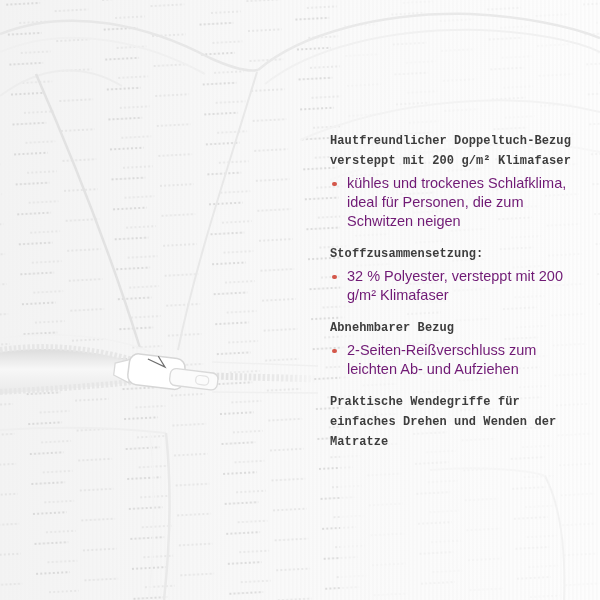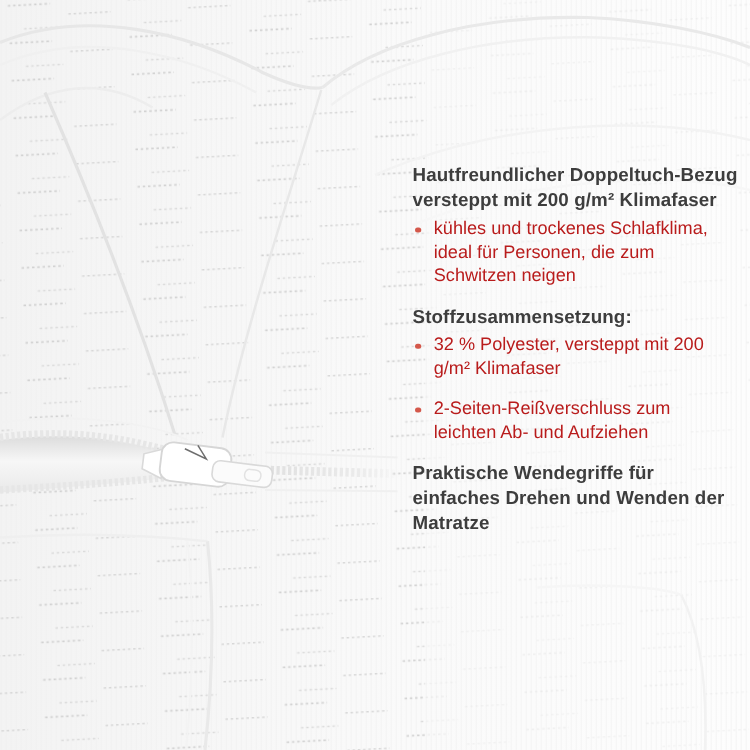--- a/index.html
+++ b/index.html
@@ -12,29 +12,30 @@
   .canvas { position: relative; width: 600px; height: 600px; }
   .photo { position: absolute; left: 0; top: 0; width: 600px; height: 600px; }
 
   .features {
     position: absolute; left: 330px; top: 131px; width: 260px;
     color: var(--text, #3d3d3d);
   }
   .feature { margin: 0 0 13px 0; }
   .feature h3 {
     margin: 0 0 3px 0;
-    font-size: 15px; line-height: 20px; font-weight: bold;
+    font-size: 12px; line-height: 20px; font-weight: bold;
     letter-spacing: 0.1px;
     color: var(--text, #3d3d3d);
+    font-family: Liberation Mono, monospace;
   }
   .feature ul { list-style: none; margin: 0; padding: 0; }
   .feature li {
     position: relative; padding-left: 17px;
     font-size: 14.5px; line-height: 19px;
-    color: #b91c1c;
+    color: #701a75;
   }
   .dot {
     position: absolute; left: 2px; top: 7.5px;
     width: 4.5px; height: 4.5px; border-radius: 50%;
     background: var(--accent, #d4584b);
   }
 </style>
 </head>
 <body>
 
@@ -130,20 +131,21 @@
       <h3>Stoffzusammensetzung:</h3>
       <ul>
         <li>
           <span class="dot"></span>
           <span>32 % Polyester, versteppt mit 200 g/m² Klimafaser</span>
         </li>
       </ul>
     </section>
 
     <section class="feature">
+      <h3>Abnehmbarer Bezug</h3>
       <ul>
         <li>
           <span class="dot"></span>
           <span>2-Seiten-Reißverschluss zum leichten Ab- und Aufziehen</span>
         </li>
       </ul>
     </section>
 
     <section class="feature">
       <h3>Praktische Wendegriffe für einfaches Drehen und Wenden der Matratze</h3>

